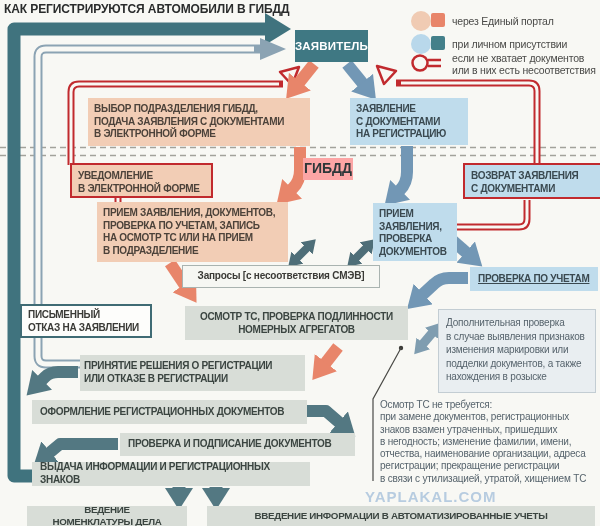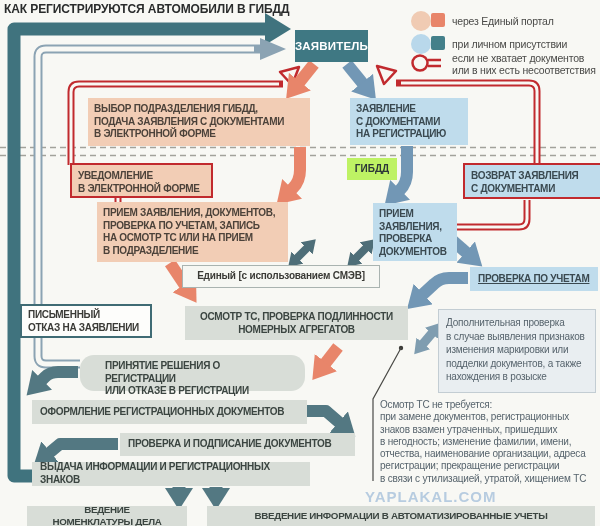--- a/index.html
+++ b/index.html
@@ -26,23 +26,23 @@
   .redborder{border:2px solid #C12A2E;margin-left:23px;}
   .tealborder{border:2px solid #3F6B74;}
   .vcenter{display:flex;align-items:center;}
   .hcenter{justify-content:center;text-align:center;}
   .applicant{
     background:#3F7883;color:#ffffff;
     display:flex;align-items:center;justify-content:center;
     font-size:11.5px;letter-spacing:0.2px;
   }
   .gibdd{
-    background:#bef264;color:#2c3638;
+    background:#fca5a5;color:#2c3638;
     display:flex;align-items:center;justify-content:center;
-    font-size:10px;letter-spacing:0;margin-left:44px;
+    font-size:14px;letter-spacing:0;
   }
   .softnote{
     background:#e9eef1;border:1px solid #c3cdd3;color:#57646d;
     font-weight:normal;line-height:1.35;letter-spacing:-0.2px;padding:6px 7px;
   }
   .plainnote{
     position:absolute;z-index:2;white-space:pre-line;
     font-size:10px;font-weight:normal;line-height:1.23;
     letter-spacing:-0.2px;color:#57646d;
   }
@@ -166,33 +166,33 @@
 С ДОКУМЕНТАМИ</div>
   <div class="box peach" style="left:97px;top:202px;width:191px;height:60px;">ПРИЕМ ЗАЯВЛЕНИЯ, ДОКУМЕНТОВ,
 ПРОВЕРКА ПО УЧЕТАМ, ЗАПИСЬ
 НА ОСМОТР ТС ИЛИ НА ПРИЕМ
 В ПОДРАЗДЕЛЕНИЕ</div>
   <div class="box blue" style="left:373px;top:203px;width:84px;height:58px;">ПРИЕМ
 ЗАЯВЛЕНИЯ,
 ПРОВЕРКА
 ДОКУМЕНТОВ</div>
   <div class="box blue vcenter" style="left:470px;top:267px;width:128px;height:24px;padding:2px 8px;text-decoration:underline;">ПРОВЕРКА ПО УЧЕТАМ</div>
-  <div class="box smev vcenter hcenter" style="left:182px;top:265px;width:198px;height:23px;padding:2px 6px;letter-spacing:-0.2px;">Единый [с использованием СМЭВ]</div>
+  <div class="box smev vcenter hcenter" style="left:182px;top:265px;width:198px;height:23px;padding:2px 6px;letter-spacing:-0.2px;">Запросы [с несоответствия СМЭВ]</div>
 
   <div class="box grey hcenter" style="left:185px;top:306px;width:223px;height:34px;text-align:center;">ОСМОТР ТС, ПРОВЕРКА ПОДЛИННОСТИ
 НОМЕРНЫХ АГРЕГАТОВ</div>
   <div class="box whitebox tealborder" style="left:20px;top:304px;width:132px;height:34px;padding:3px 6px;color:#3a3a36;">ПИСЬМЕННЫЙ
 ОТКАЗ НА ЗАЯВЛЕНИИ</div>
   <div class="box softnote" style="left:438px;top:309px;width:158px;height:84px;">Дополнительная проверка
 в случае выявления признаков
 изменения маркировки или
 подделки документов, а также
 нахождения в розыске</div>
 
-  <div class="box grey" style="left:80px;top:355px;width:225px;height:36px;padding:5px 25px;border-radius:14px;">ПРИНЯТИЕ РЕШЕНИЯ О РЕГИСТРАЦИИ
+  <div class="box grey" style="left:80px;top:355px;width:225px;height:36px;padding:5px 4px;">ПРИНЯТИЕ РЕШЕНИЯ О РЕГИСТРАЦИИ
 ИЛИ ОТКАЗЕ В РЕГИСТРАЦИИ</div>
   <div class="box grey vcenter" style="left:32px;top:400px;width:275px;height:24px;padding:2px 8px;">ОФОРМЛЕНИЕ РЕГИСТРАЦИОННЫХ ДОКУМЕНТОВ</div>
   <div class="box grey vcenter" style="left:120px;top:433px;width:235px;height:23px;padding:2px 8px;">ПРОВЕРКА И ПОДПИСАНИЕ ДОКУМЕНТОВ</div>
   <div class="box grey vcenter" style="left:32px;top:462px;width:278px;height:24px;padding:2px 8px;">ВЫДАЧА ИНФОРМАЦИИ И РЕГИСТРАЦИОННЫХ ЗНАКОВ</div>
   <div class="box grey vcenter hcenter" style="left:27px;top:506px;width:160px;height:20px;padding:2px 19px;font-size:9.8px;">ВЕДЕНИЕ НОМЕНКЛАТУРЫ ДЕЛА</div>
   <div class="box grey vcenter hcenter" style="left:207px;top:506px;width:388px;height:20px;padding:2px 16px;font-size:9.8px;">ВВЕДЕНИЕ ИНФОРМАЦИИ В АВТОМАТИЗИРОВАННЫЕ УЧЕТЫ</div>
 
   <div class="plainnote" style="left:380px;top:399px;width:220px;">Осмотр ТС не требуется:
 при замене документов, регистрационных
 знаков взамен утраченных, пришедших

